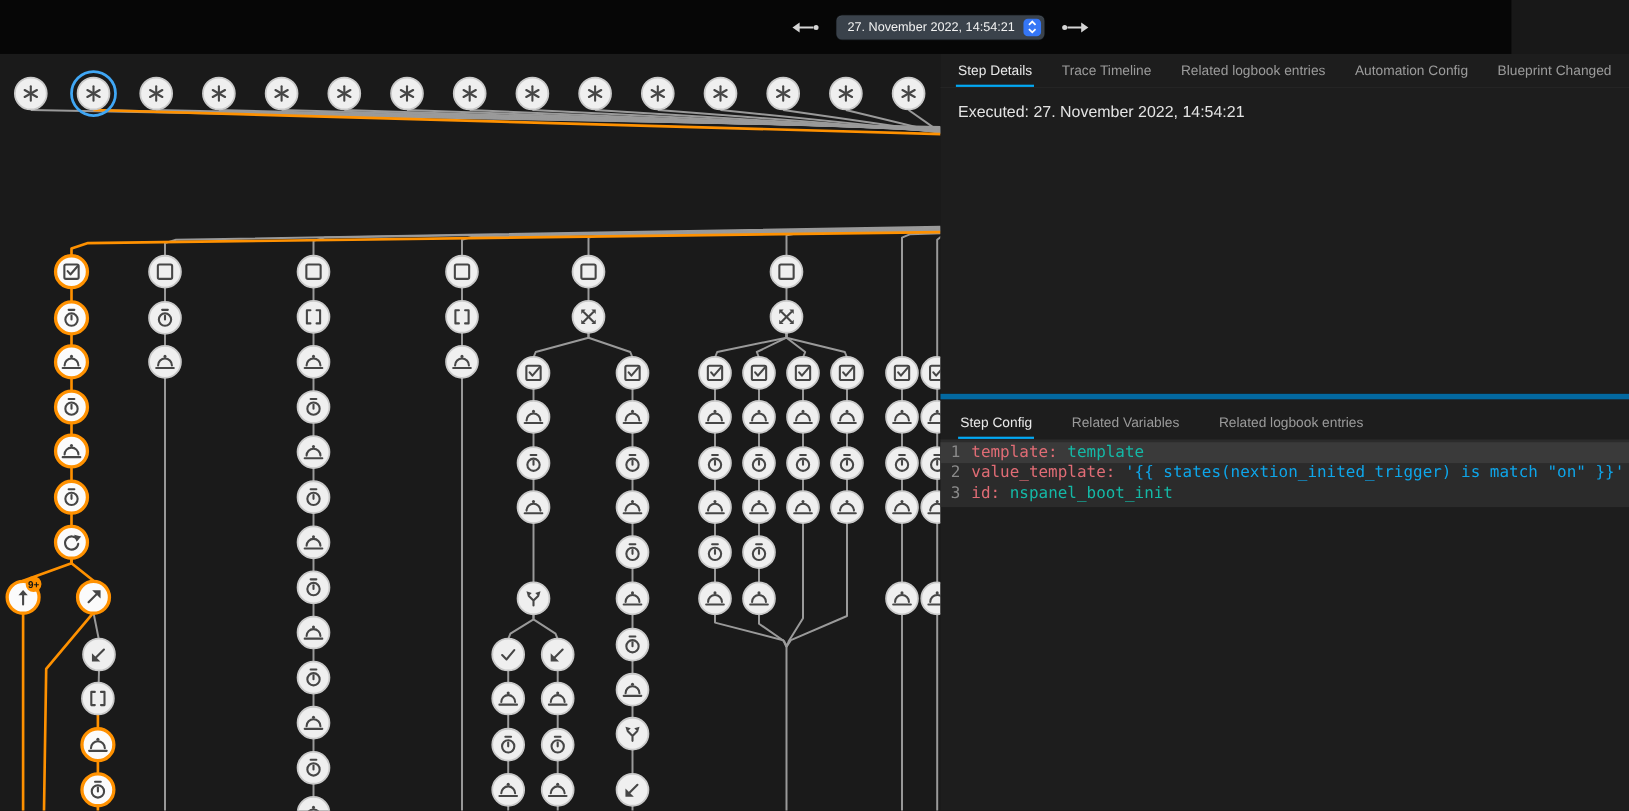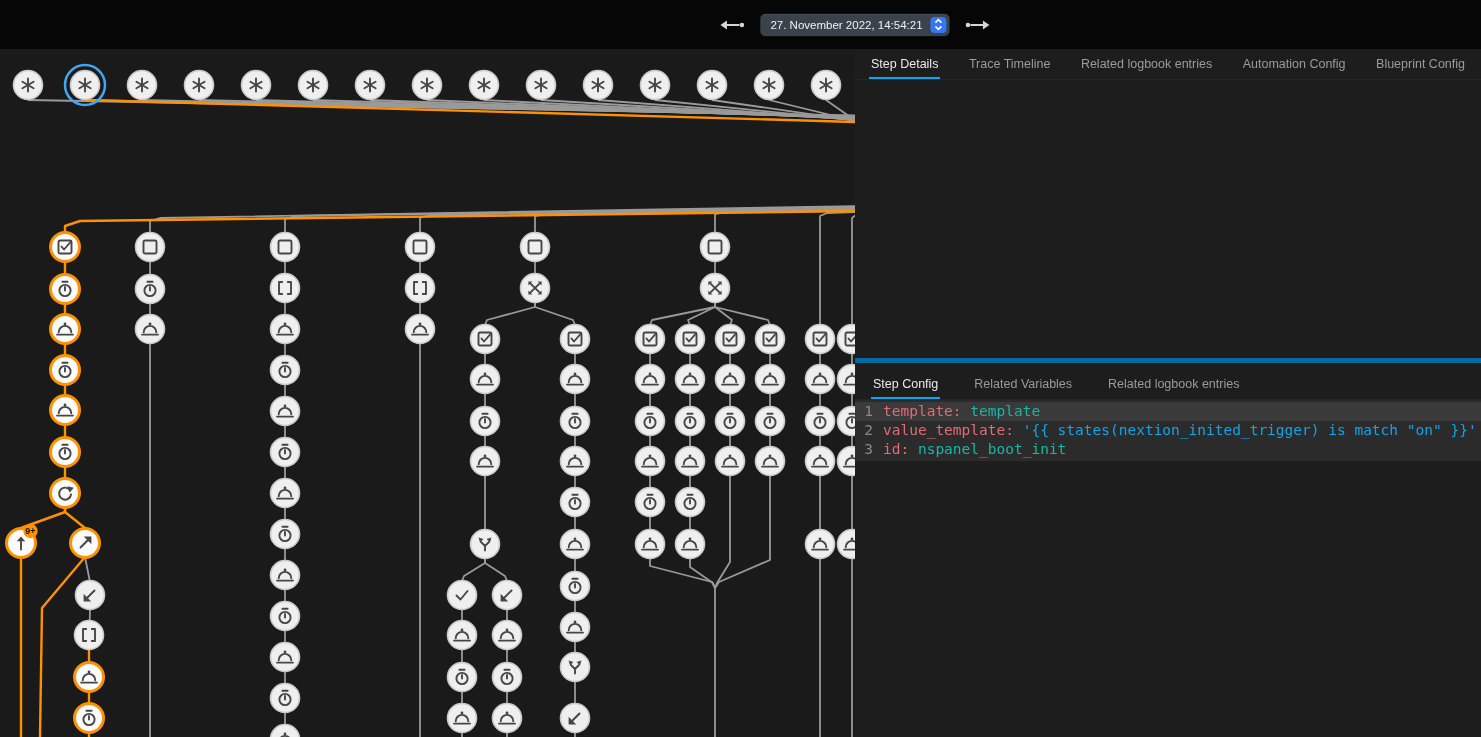--- a/index.html
+++ b/index.html
@@ -8,21 +8,21 @@
     --path-default:#9a9a9a;
     --selected-ring:#40a7f5;
   }
   html,body{margin:0;padding:0}
   body{
     width:1481px;height:737px;position:relative;overflow:hidden;
     background:#181818;color:#e0e0e0;
     font-family:"Liberation Sans",sans-serif;
   }
   
-  .topbar{position:absolute;left:0;top:0;width:1481px;height:49px;background:#060606;z-index:10}
+  .topbar{position:absolute;left:0;top:0;width:1374px;height:49px;background:#060606;z-index:10}
   .topbar-group{position:absolute;left:855px;top:0;height:49px;transform:translateX(-50%);
     display:flex;align-items:center;gap:14px}
   .nav-btn{background:none;border:none;padding:4px 2px;cursor:pointer;display:flex;align-items:center}
   .trace-select{height:22px;background:#3a424b;border-radius:5px;display:flex;align-items:center;
     gap:8px;padding:0 3px 0 10px;color:#f2f2f2;font-size:11.5px;cursor:pointer;
     box-shadow:0 0 0 0.5px #14181c, inset 0 0.5px 0 rgba(255,255,255,0.12)}
   .stepper{width:16px;height:16px;border-radius:4px;background:#3576f6;display:flex;
     align-items:center;justify-content:center}
   
   .graph-wrap{position:absolute;left:0;top:0;width:855px;height:737px;background:#1a1a1a}
@@ -1185,23 +1185,26 @@
       <div class="tab">
         <span>Trace Timeline</span>
       </div>
       <div class="tab">
         <span>Related logbook entries</span>
       </div>
       <div class="tab">
         <span>Automation Config</span>
       </div>
       <div class="tab">
-        <span>Blueprint Config</span>
+        <span>Blueprint Changed</span>
       </div>
     </div>
+  <div class="details-content">
+    <span>Executed: 27. November 2022, 14:54:21</span>
+  </div>
 </div>
 
 <div class="panel-bottom">
   <div class="tabs tabs-left" id="bottom-tabs">
       <div class="tab active">
         <span>Step Config</span>
       </div>
       <div class="tab">
         <span>Related Variables</span>
       </div>

